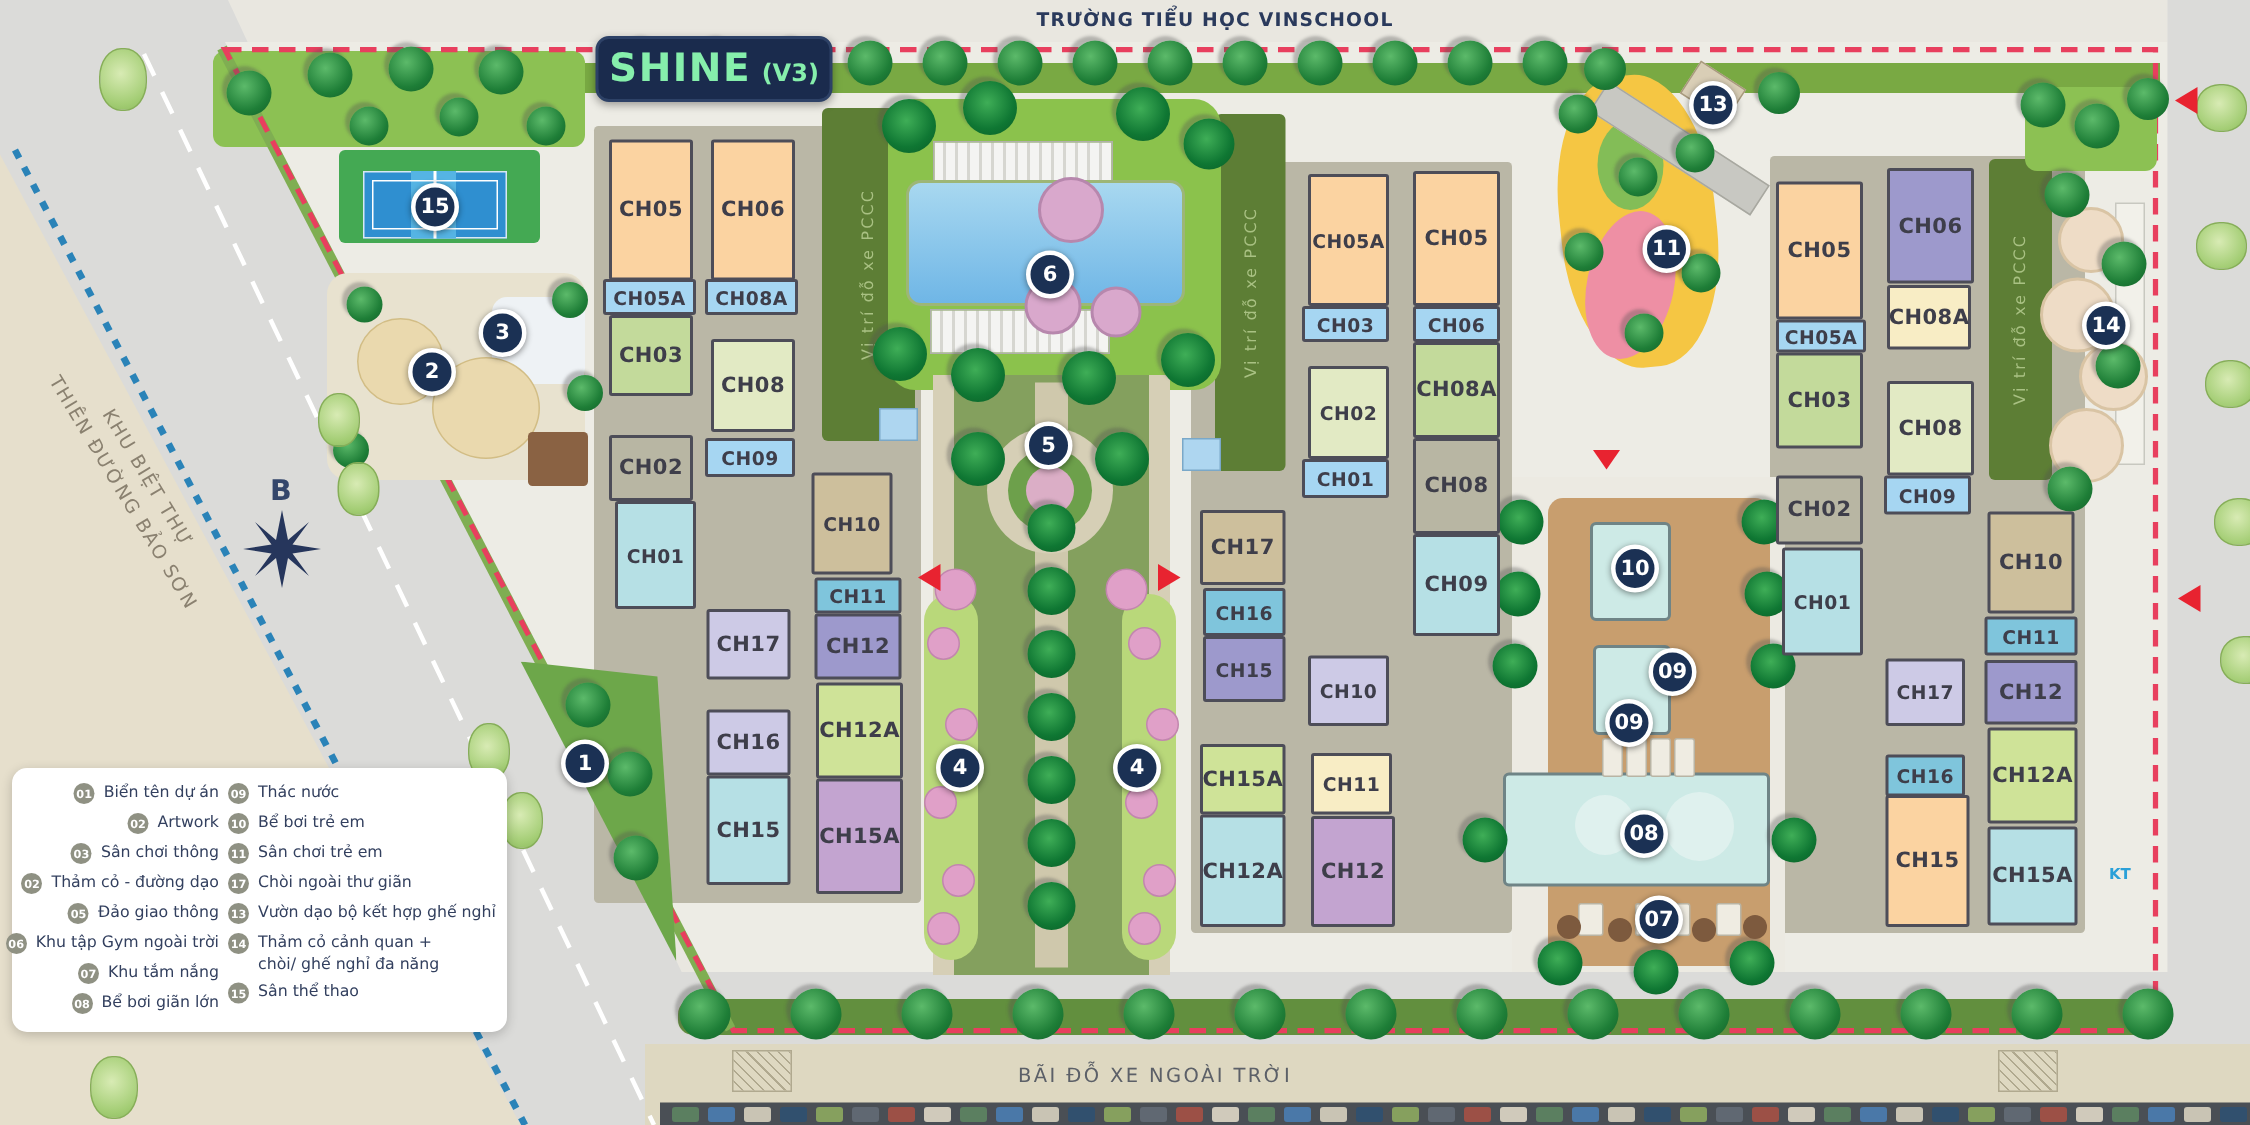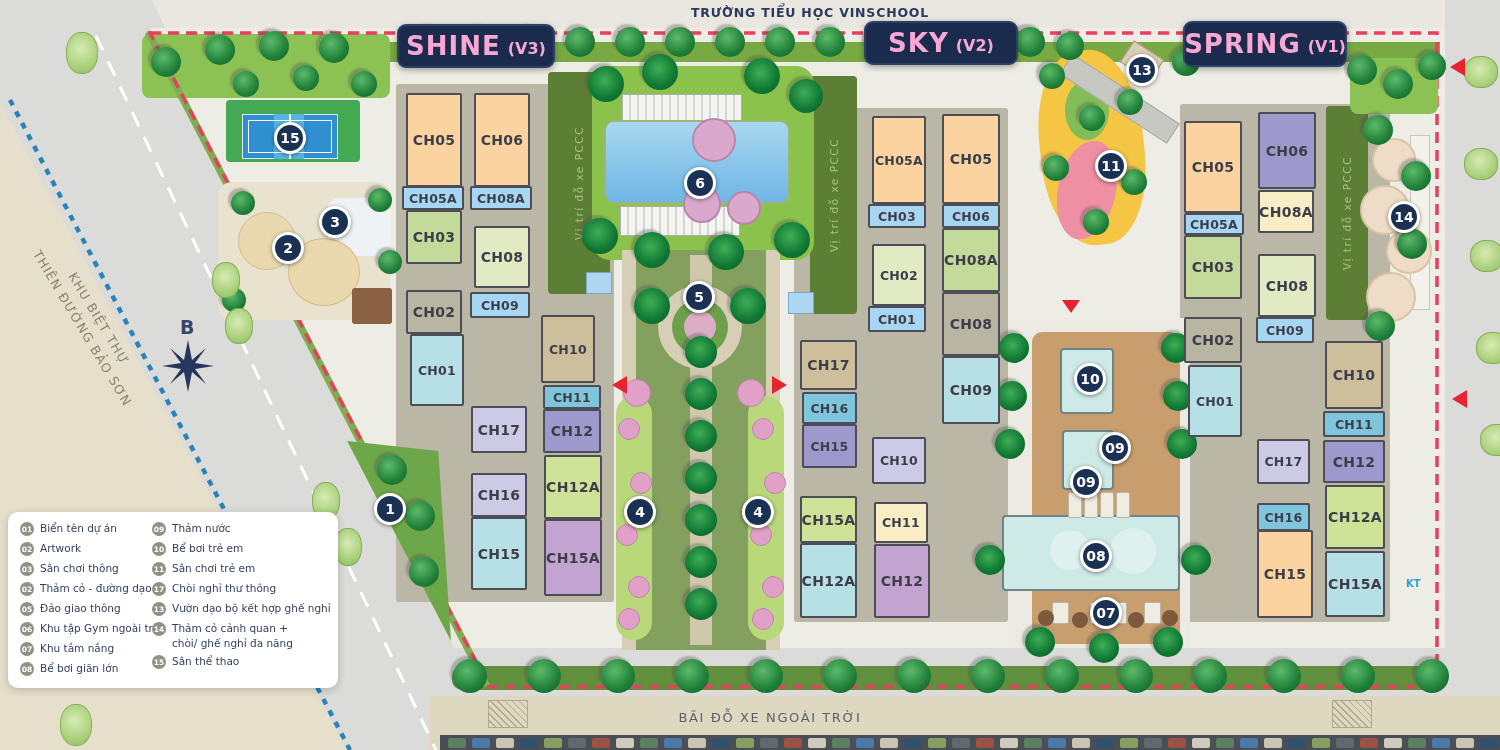--- a/index.html
+++ b/index.html
@@ -16,36 +16,36 @@
   .tree{position:absolute;z-index:2;border-radius:50%;background:radial-gradient(circle at 40% 35%,#5cba6a,#1e7e37 62%,#135f29);box-shadow:-3px -3px 2px rgba(80,80,80,.35);}
   .palm{background:radial-gradient(circle at 45% 40%,#3fae57,#0f7733 60%,#0a5c26);}
   .oval{position:absolute;z-index:2;border-radius:46%;background:radial-gradient(circle at 45% 40%,#d8ebb4,#a3cd74 70%,#8cba5e);border:1px solid #86ae58;}
   .dot{position:absolute;z-index:2;border-radius:50%;}
   .car{position:absolute;z-index:2;height:10px;border-radius:2px;}
   .sunbed{position:absolute;z-index:2;background:#efece2;border:1px solid #b9b4a4;border-radius:2px;}
 
   .block{position:absolute;z-index:3;display:flex;align-items:center;justify-content:center;border:2px solid #4d4d58;color:#3e3e4a;font-weight:700;font-size:14px;letter-spacing:.3px;border-radius:2px;box-sizing:border-box;}
   .marker{position:absolute;z-index:4;width:32px;height:32px;border-radius:50%;background:var(--marker,#1b3154);border:3px solid #fff;box-shadow:0 1px 4px rgba(0,0,0,.45);color:#fff;display:flex;align-items:center;justify-content:center;font-size:14px;font-weight:700;box-sizing:border-box;}
 
-  .badge{position:absolute;z-index:5;background:#1a2b4d;border:2px solid #2d4166;border-radius:9px;color:#f9a8d4;display:flex;align-items:center;justify-content:center;gap:7px;box-shadow:0 2px 6px rgba(0,0,0,.35);box-sizing:border-box;}
+  .badge{position:absolute;z-index:5;background:#1a2b4d;border:2px solid #2d4166;border-radius:9px;color:#86efac;display:flex;align-items:center;justify-content:center;gap:7px;box-shadow:0 2px 6px rgba(0,0,0,.35);box-sizing:border-box;}
   .badge .bname{font-size:26px;font-weight:800;letter-spacing:1px;}
   .badge .bcode{font-size:16px;font-weight:600;margin-top:4px;}
 
   .toplayer{position:absolute;z-index:5;}
   .toplabel{left:610px;top:5px;width:400px;text-align:center;font-size:12.5px;font-weight:600;color:#2a3a5c;letter-spacing:.8px;}
   .bottomlabel{left:520px;top:710px;width:500px;text-align:center;font-size:13px;color:#5c6068;letter-spacing:1.6px;}
   .leftlabel{left:-5px;top:305px;width:190px;transform:rotate(59deg);text-align:center;color:#8a8170;font-size:12.5px;letter-spacing:1.2px;line-height:1.5;}
   .ktnote{left:1406px;top:578px;font-size:10px;font-weight:700;color:#2aa0d8;}
   .compass-b{left:180px;top:316px;font-size:19px;font-weight:600;color:#34466b;}
 
   .legend{position:absolute;z-index:6;left:8px;top:512px;width:330px;background:#fff;border-radius:10px;box-shadow:0 2px 8px rgba(0,0,0,.2);padding:10px 12px 12px;box-sizing:border-box;}
   .legend h3{margin:0 0 8px;font-size:16px;color:#1d2c50;letter-spacing:.2px;}
   .lcols{display:flex;gap:6px;}
   .lcol{display:flex;flex-direction:column;gap:6px;}
-  .lcol.c1{width:126px;}
+  .lcol.c1{width:126px;align-items:flex-end;}
   .lcol.c2{width:176px;}
   .litem{display:flex;gap:6px;font-size:10.5px;color:#33405f;line-height:1.2;align-items:flex-start;white-space:nowrap;}
   .litem .txt{display:flex;flex-direction:column;gap:2px;}
   .lnum{flex:0 0 14px;height:14px;border-radius:50%;background:var(--lnum,#8f9183);color:#fff;font-size:7.5px;font-weight:700;display:flex;align-items:center;justify-content:center;margin-top:0;}
 
   .arrow{position:absolute;z-index:4;width:0;height:0;}
   .arrow.left{border-top:9px solid transparent;border-bottom:9px solid transparent;border-right:15px solid #e82330;}
   .arrow.right{border-top:9px solid transparent;border-bottom:9px solid transparent;border-left:15px solid #e82330;}
   .arrow.down{border-left:9px solid transparent;border-right:9px solid transparent;border-top:13px solid #e82330;}
 
@@ -155,28 +155,20 @@
 
   <svg class="toplayer" style="left:162px;top:340px" width="52" height="52" viewBox="0 0 52 52">
     <path d="M26 0 L30 20 L44 8 L33 23 L52 26 L33 29 L44 44 L30 32 L26 52 L22 32 L8 44 L19 29 L0 26 L19 23 L8 8 L22 20 Z" fill="#26365c"></path>
   </svg>
   <div class="toplayer compass-b">B</div>
 
   <div class="badge" style="left: 397px; top: 24px; width: 158px; height: 44px;">
     <span class="bname">SHINE</span>
     <span class="bcode">(V3)</span>
   </div>
-  <div class="badge" style="left: 864px; top: 21px; width: 154px; height: 44px;">
-    <span class="bname">SKY</span>
-    <span class="bcode">(V2)</span>
-  </div>
-  <div class="badge" style="left: 1183px; top: 21px; width: 164px; height: 46px;">
-    <span class="bname">SPRING</span>
-    <span class="bcode">(V1)</span>
-  </div>
 
   <div class="toplayer bottomlabel">BÃI ĐỖ XE NGOÀI TRỜI</div>
   <div class="toplayer toplabel">TRƯỜNG TIỂU HỌC VINSCHOOL</div>
   <div class="toplayer leftlabel">
     <div>KHU BIỆT THỰ</div>
     <div>THIÊN ĐƯỜNG BẢO SƠN</div>
   </div>
   <div class="toplayer ktnote">KT</div>
 
   <div class="legend">
@@ -228,39 +220,39 @@
             <span class="lnum">08</span>
             <span class="txt">
               <span>Bể bơi giãn lớn</span>
             </span>
           </div>
         </div>
       <div class="lcol c2">
           <div class="litem">
             <span class="lnum">09</span>
             <span class="txt">
-              <span>Thảm nước</span>
+              <span>Thác nước</span>
             </span>
           </div>
           <div class="litem">
             <span class="lnum">10</span>
             <span class="txt">
               <span>Bể bơi trẻ em</span>
             </span>
           </div>
           <div class="litem">
             <span class="lnum">11</span>
             <span class="txt">
               <span>Sân chơi trẻ em</span>
             </span>
           </div>
           <div class="litem">
             <span class="lnum">17</span>
             <span class="txt">
-              <span>Chòi nghỉ thư thông</span>
+              <span>Chòi ngoài thư giãn</span>
             </span>
           </div>
           <div class="litem">
             <span class="lnum">13</span>
             <span class="txt">
               <span>Vườn dạo bộ kết hợp ghế nghỉ</span>
             </span>
           </div>
           <div class="litem">
             <span class="lnum">14</span>

